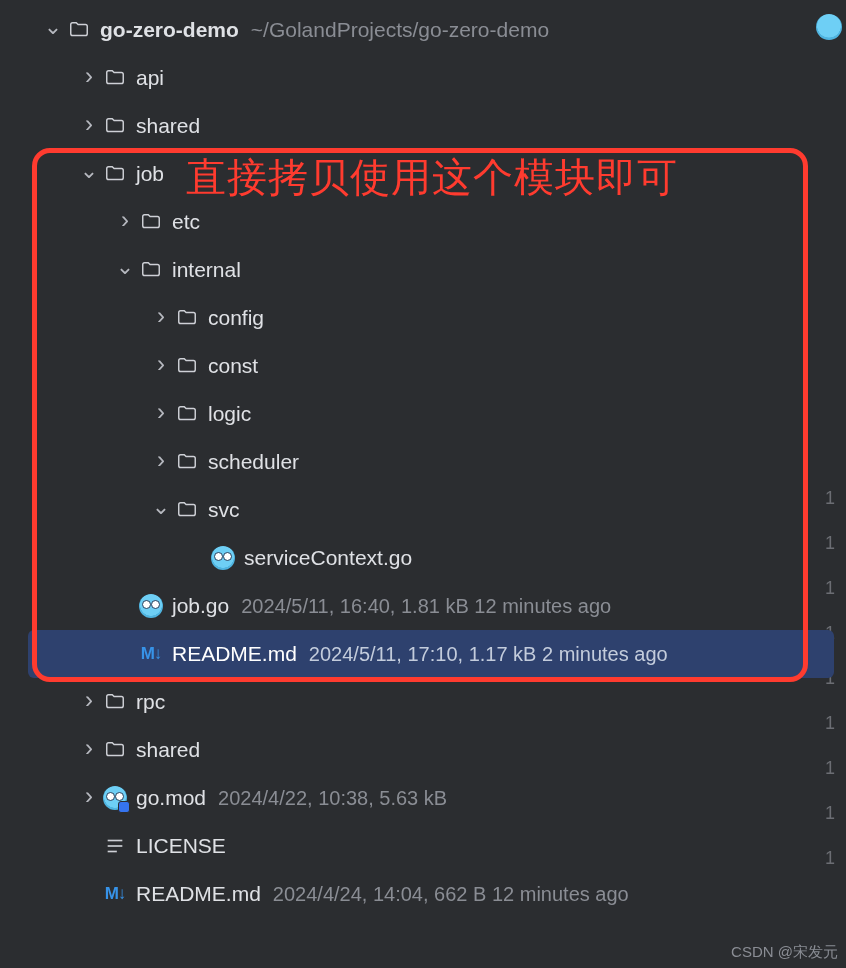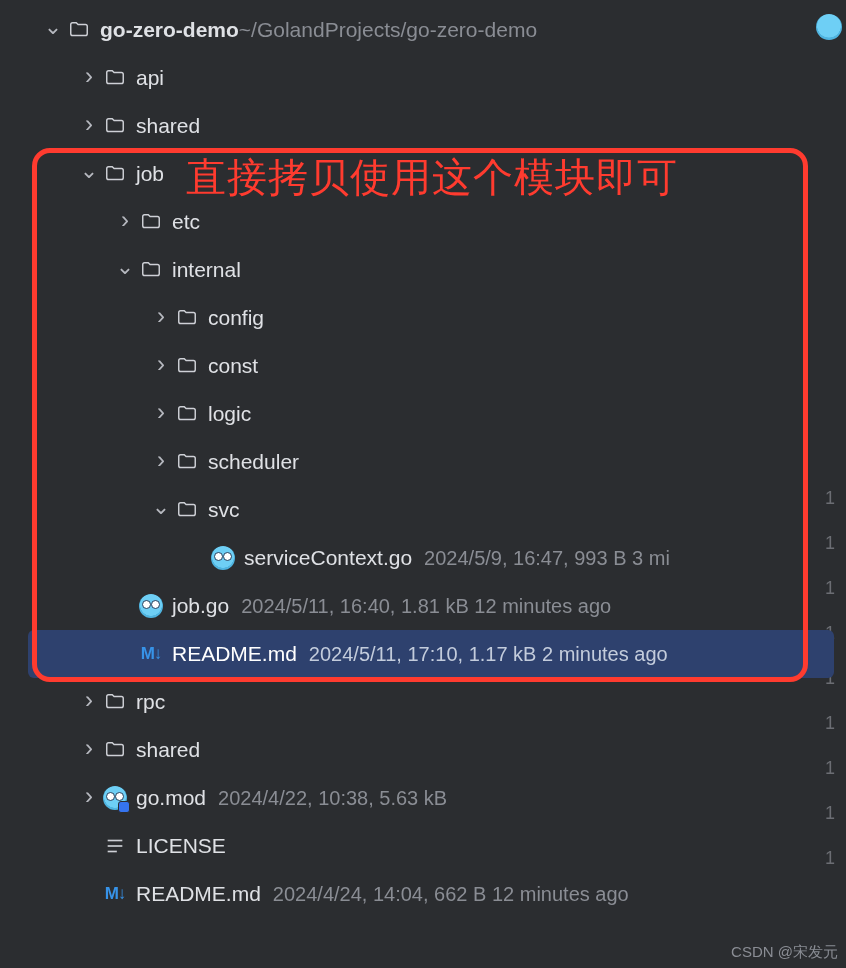--- a/index.html
+++ b/index.html
@@ -66,21 +66,21 @@
     background:#3574f0;border:1px solid #2b2d30;
   }
   .md-ico{color:#3793e8;font-weight:700;font-size:17px;letter-spacing:-1px;}
   .ignore-ico svg{width:22px;height:22px;stroke:#ced0d6;fill:none;stroke-width:1.8;}
   .lines-ico svg{width:22px;height:22px;stroke:#ced0d6;fill:none;stroke-width:1.8;}
   .name { color:#dfe1e5; }
   .bold { font-weight:700; }
   .sel-name { color:#ffffff; }
   .meta { color:#8a8d94; margin-left: 12px; font-size:20px;}
   .sel-meta { color:#c3ccdc; }
-  .path { color:#8a8d94; margin-left: 0; font-size:21px;}
+  .path { color:#8a8d94; margin-left: 12px; font-size:21px;}
   .redbox{
     position:absolute;
     border:5px solid #ff3b2f;
     border-radius:18px;
     pointer-events:none;
     z-index:3;
   }
   .redbox.outer{ left:32px; top:148px; width:776px; height:534px;}
   .redtext-box{
     position:absolute;
@@ -223,21 +223,20 @@
       </span>
       <span class="name">svc</span>
     </div>
     <div class="row">
       <span class="indent-pad" style="display: inline-block; width: 184px;"></span>
       <span class="chev empty"></span>
       <span class="icon">
         <span class="gopher-ico"></span>
       </span>
       <span class="name">serviceContext.go</span>
-      <span class="meta">2024/5/9, 16:47, 993 B 3 mi</span>
     </div>
     <div class="row">
       <span class="indent-pad" style="display: inline-block; width: 112px;"></span>
       <span class="chev empty"></span>
       <span class="icon">
         <span class="gopher-ico"></span>
       </span>
       <span class="name">job.go</span>
       <span class="meta">2024/5/11, 16:40, 1.81 kB 12 minutes ago</span>
     </div>

